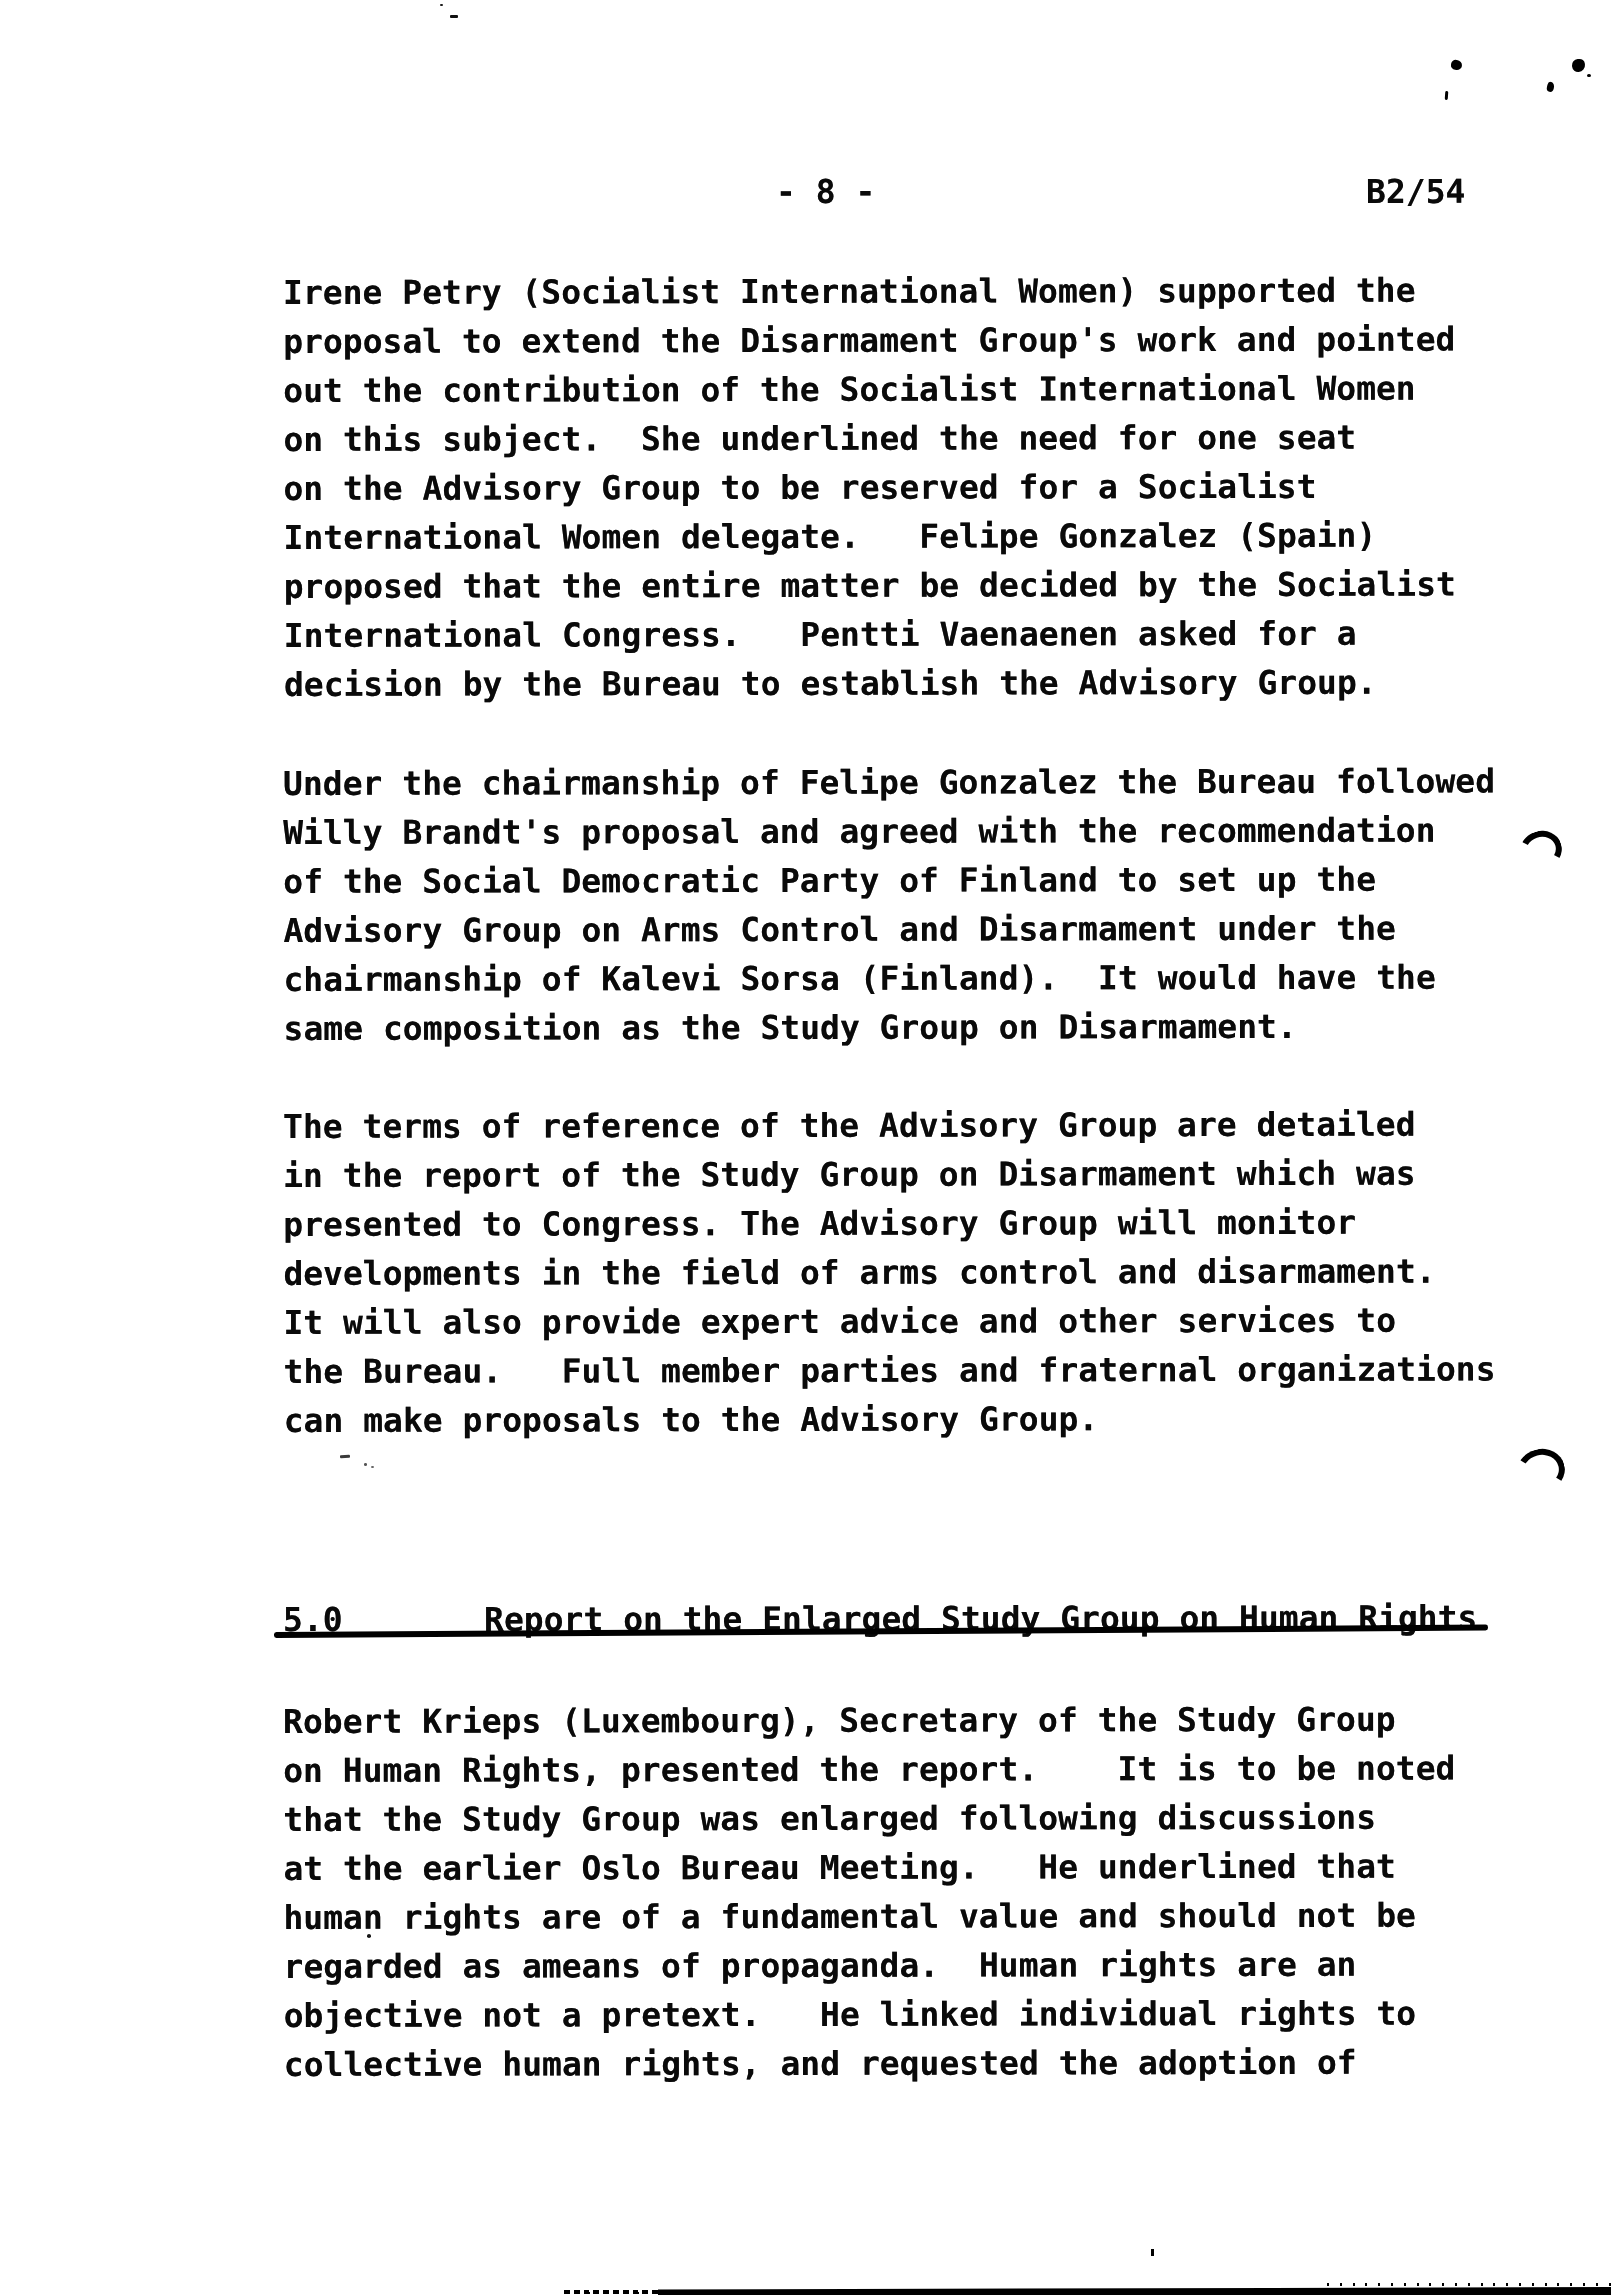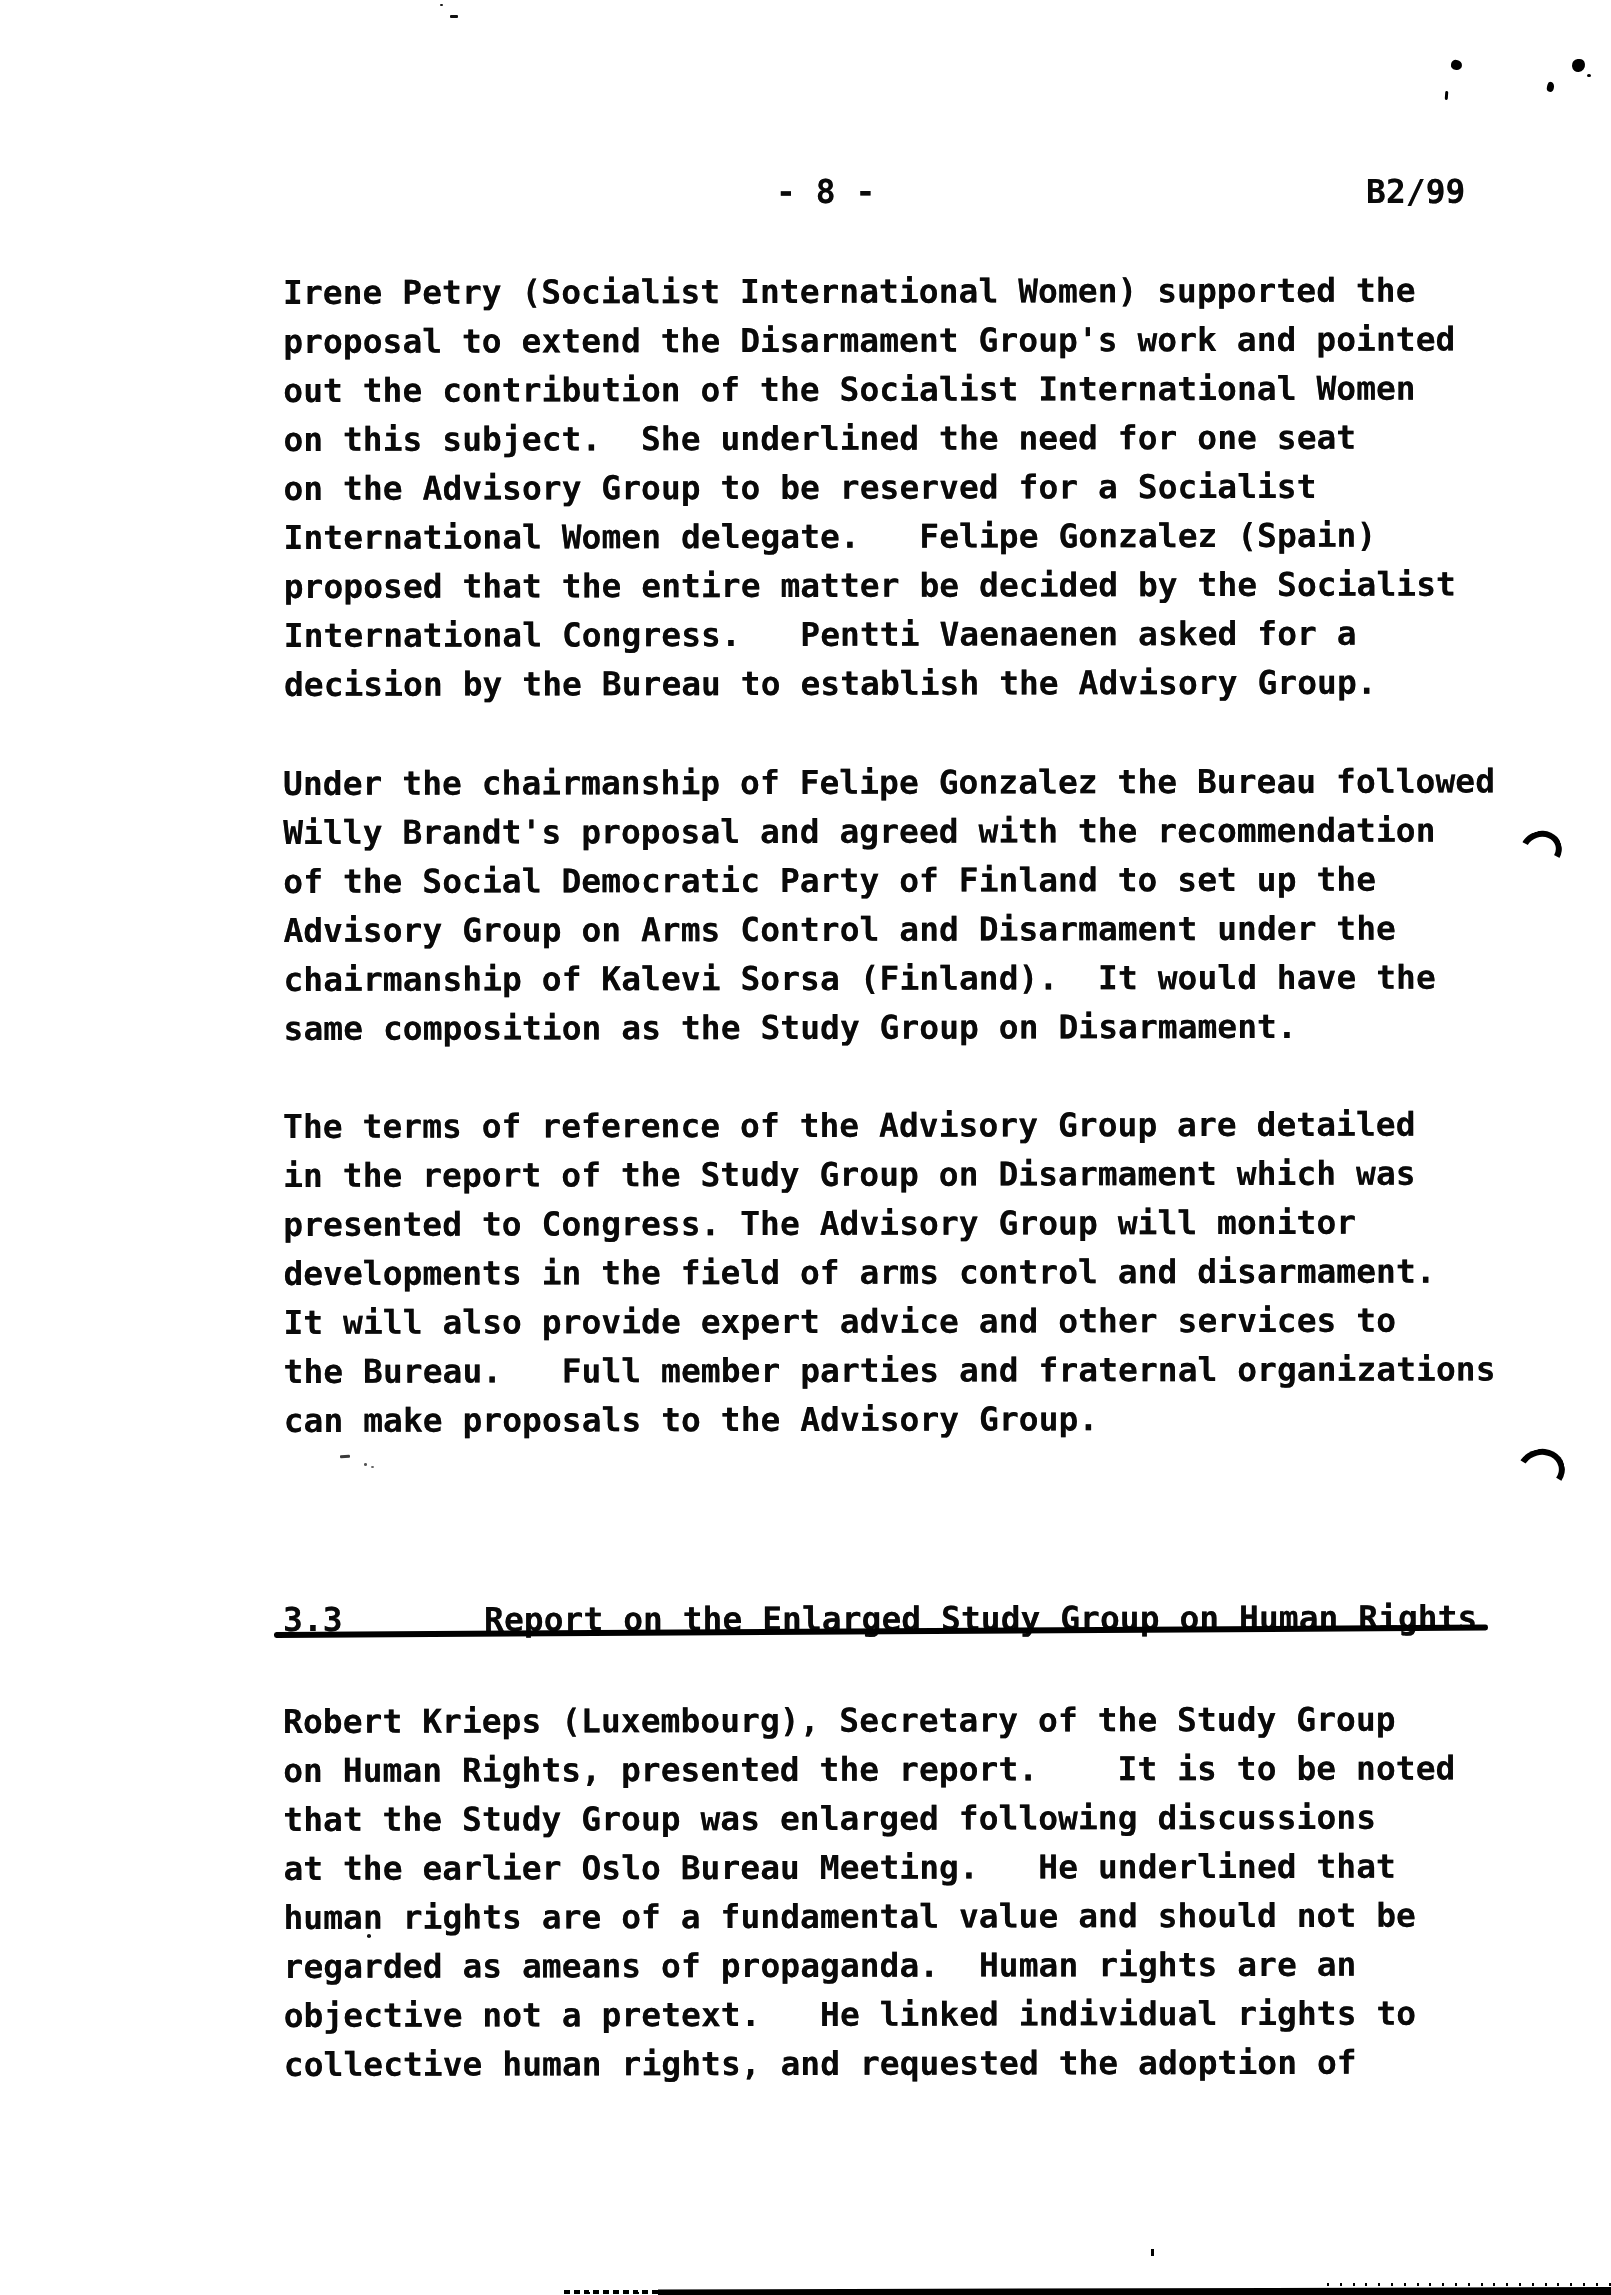--- a/index.html
+++ b/index.html
@@ -96,21 +96,21 @@
     left: 1327px; top: 2283px; width: 285px; height: 2.9px;
     background: repeating-linear-gradient(90deg, #000 0 2px, transparent 2px 12.8px);
   }
 </style>
 </head>
 <body>
 
 <div class="page">
 
   <div class="txt hdr-page">- 8 -</div>
-  <div class="txt hdr-ref">B2/99</div>
+  <div class="txt hdr-ref">B2/54</div>
 
   <div class="txt para-1">Irene Petry (Socialist International Women) supported the
 proposal to extend the Disarmament Group's work and pointed
 out the contribution of the Socialist International Women
 on this subject.  She underlined the need for one seat
 on the Advisory Group to be reserved for a Socialist
 International Women delegate.   Felipe Gonzalez (Spain)
 proposed that the entire matter be decided by the Socialist
 International Congress.   Pentti Vaenaenen asked for a
 decision by the Bureau to establish the Advisory Group.</div>
@@ -121,21 +121,21 @@
 chairmanship of Kalevi Sorsa (Finland).  It would have the
 same composition as the Study Group on Disarmament.</div>
   <div class="txt para-3">The terms of reference of the Advisory Group are detailed
 in the report of the Study Group on Disarmament which was
 presented to Congress. The Advisory Group will monitor
 developments in the field of arms control and disarmament.
 It will also provide expert advice and other services to
 the Bureau.   Full member parties and fraternal organizations
 can make proposals to the Advisory Group.</div>
 
-  <div class="txt sec-num">3.3</div>
+  <div class="txt sec-num">5.0</div>
   <div class="txt sec-title">Report on the Enlarged Study Group on Human Rights</div>
   <div class="sec-underline"></div>
 
   <div class="txt para-4">Robert Krieps (Luxembourg), Secretary of the Study Group
 on Human Rights, presented the report.    It is to be noted
 that the Study Group was enlarged following discussions
 at the earlier Oslo Bureau Meeting.   He underlined that
 human rights are of a fundamental value and should not be
 regarded as ameans of propaganda.  Human rights are an
 objective not a pretext.   He linked individual rights to

